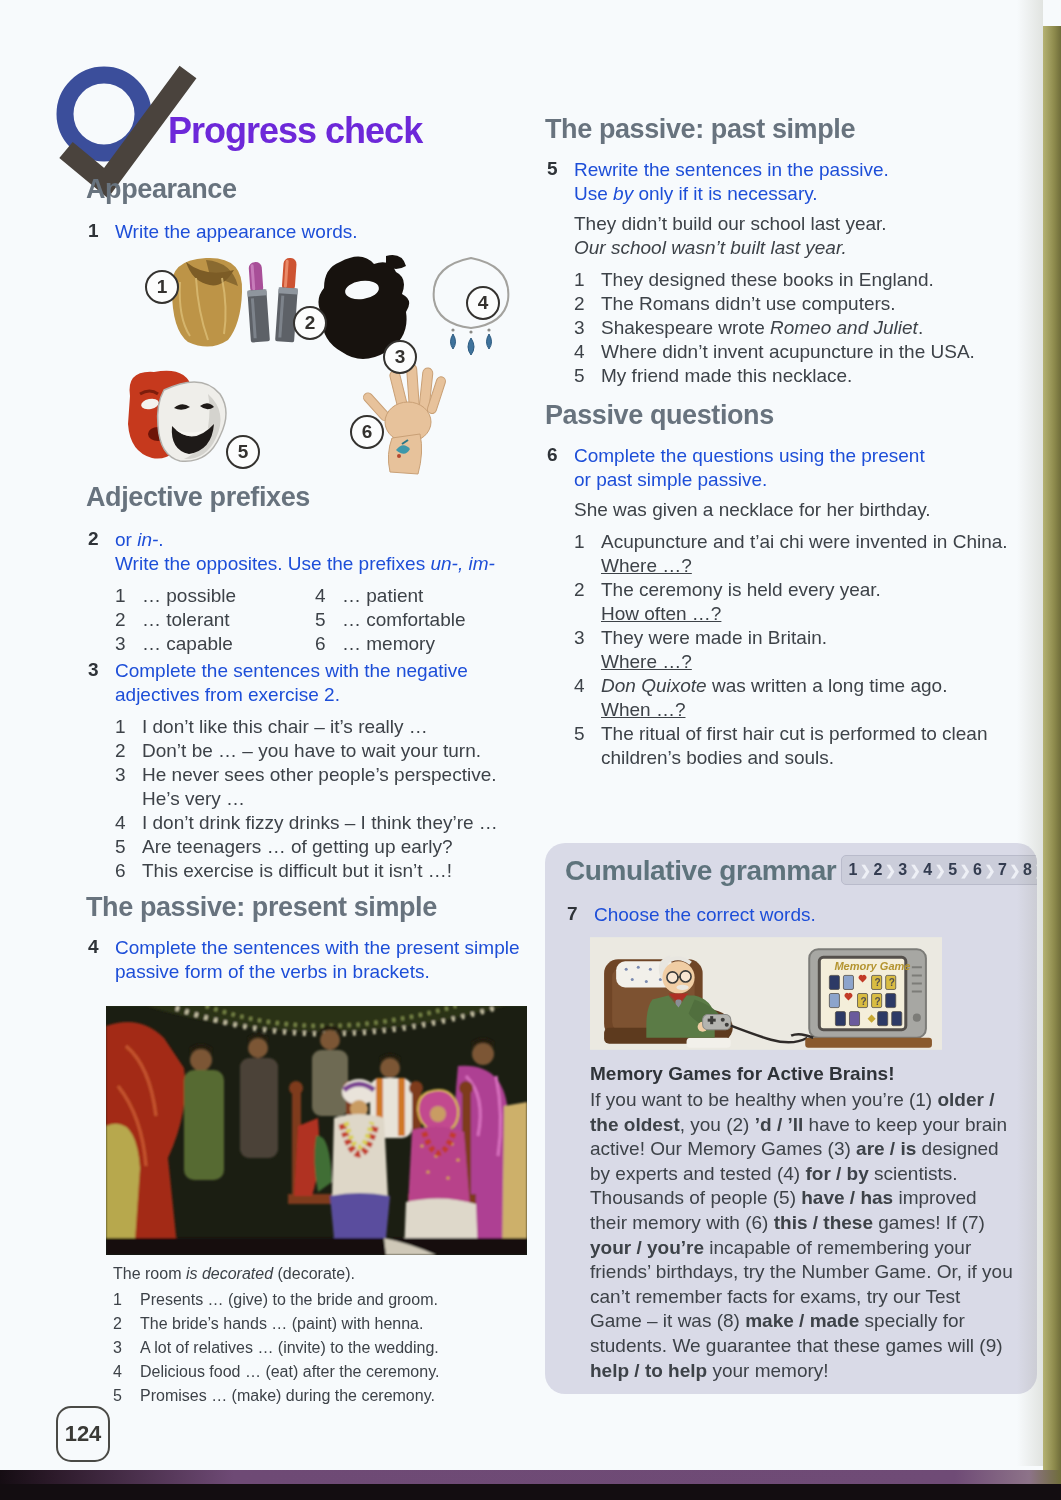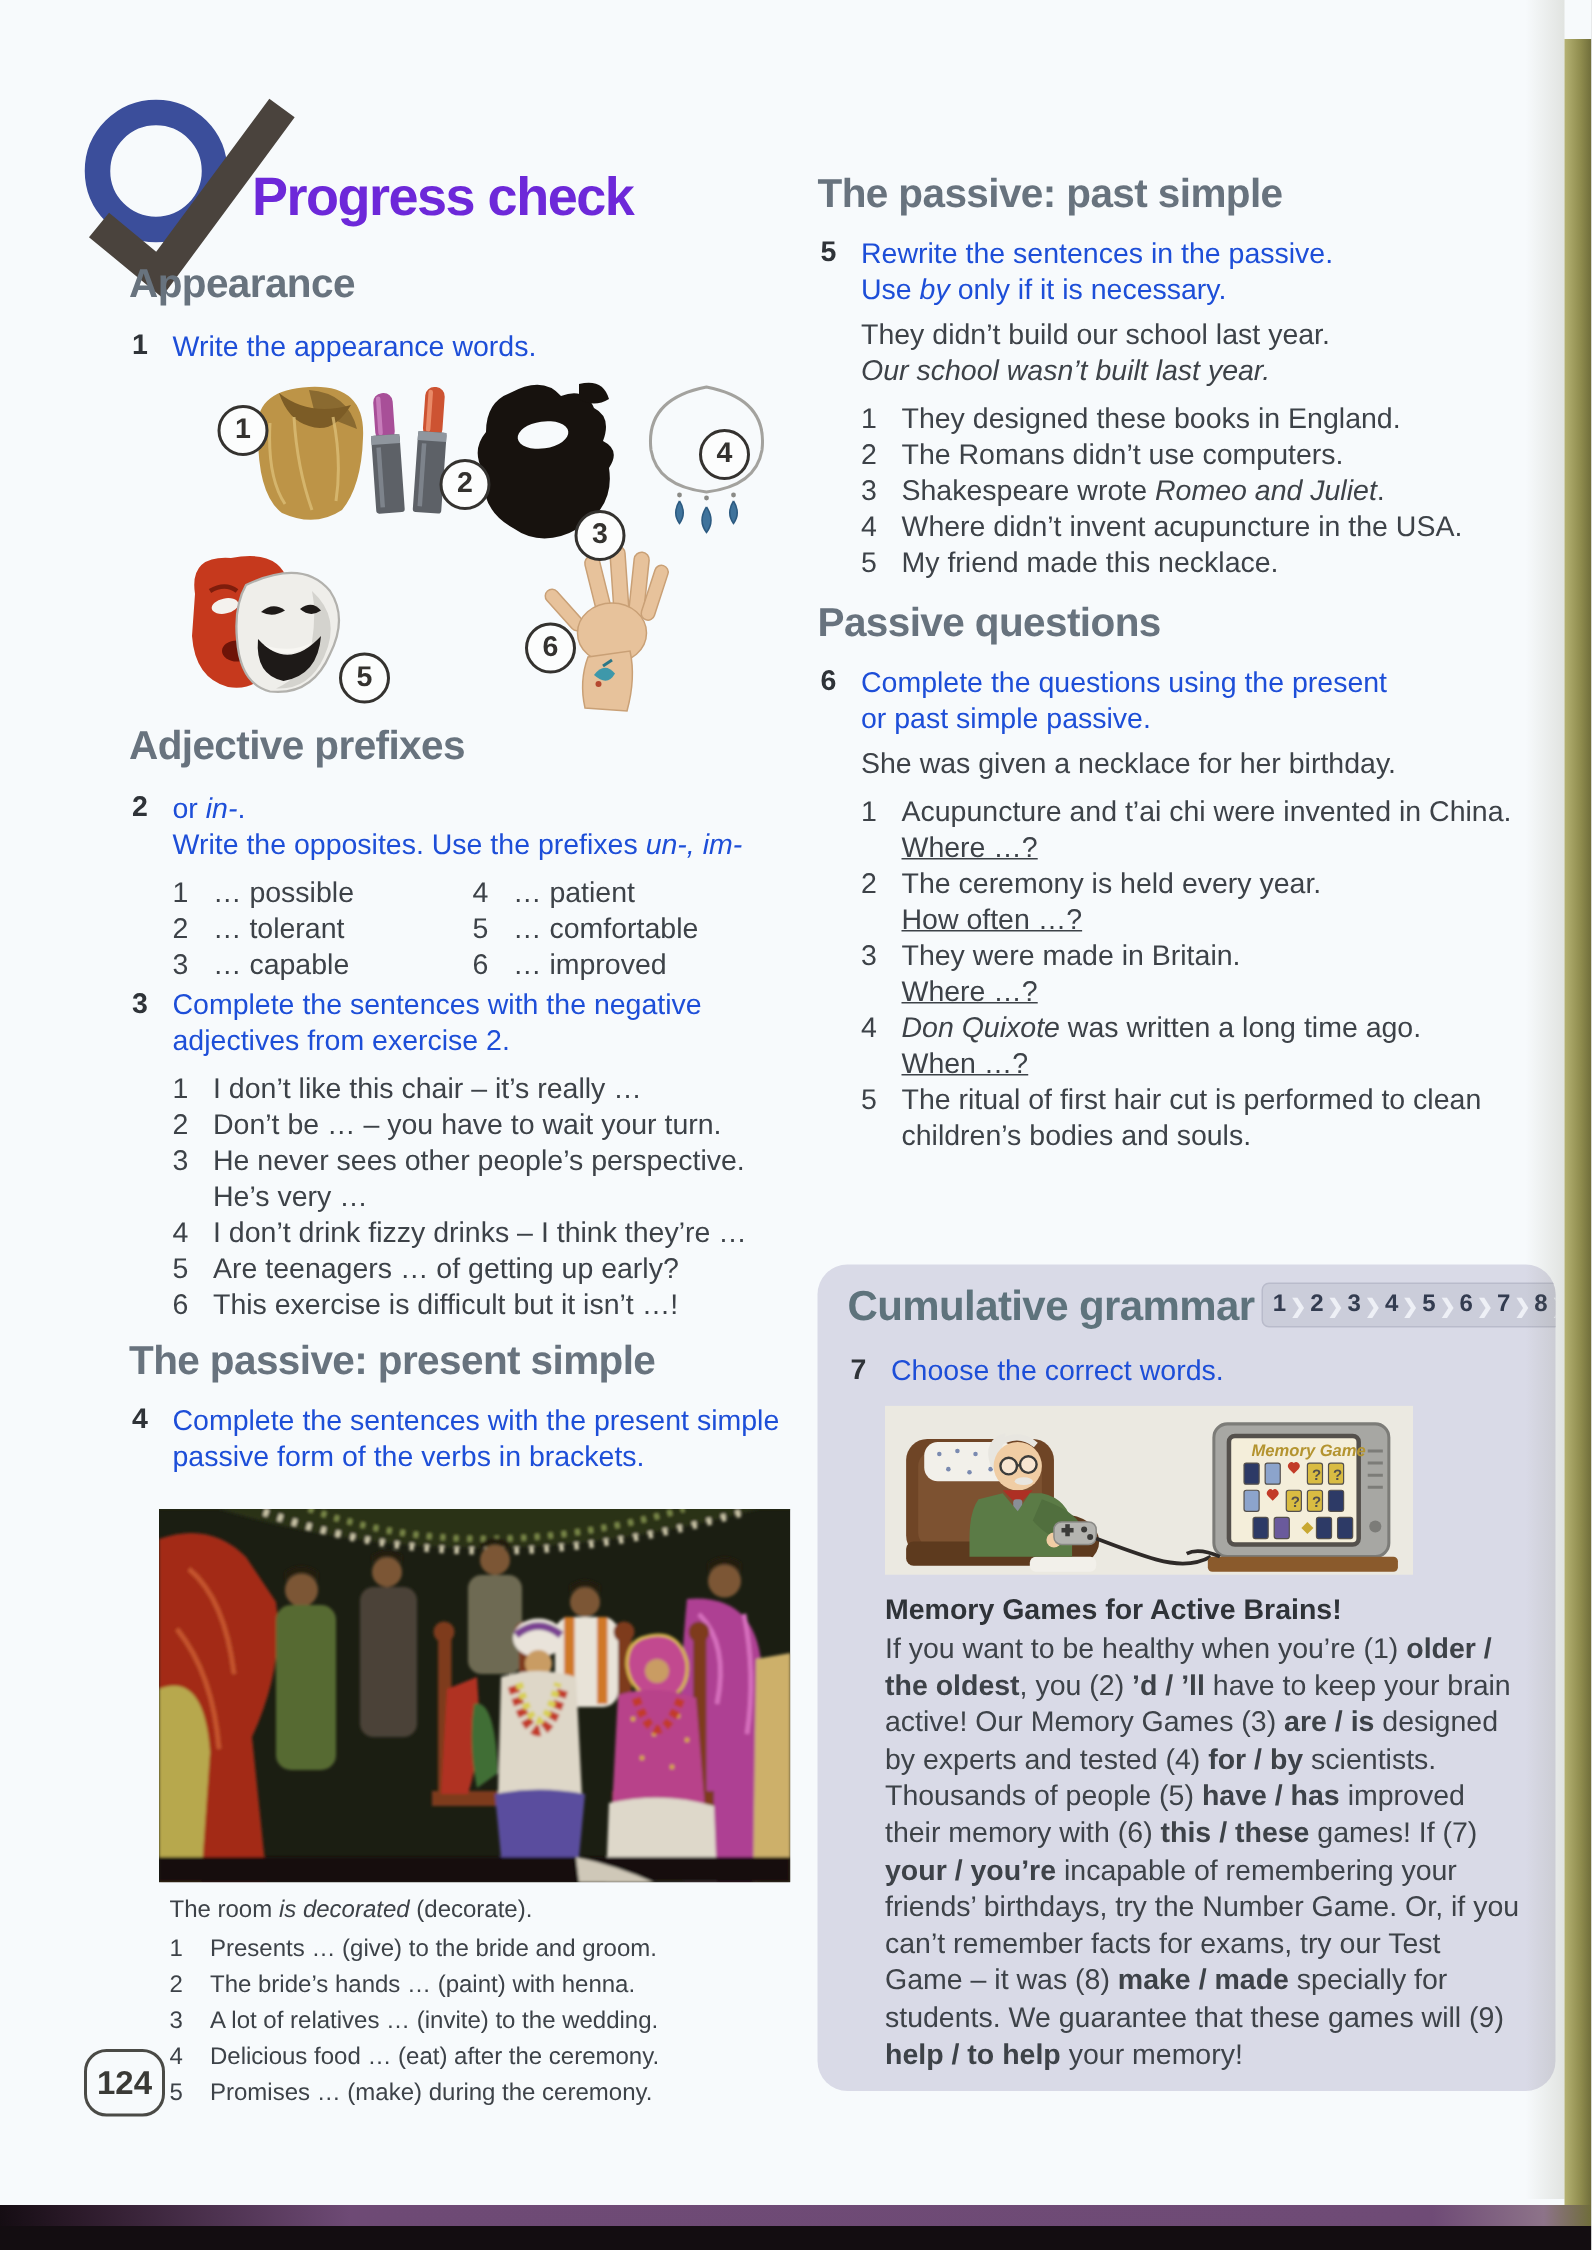--- a/index.html
+++ b/index.html
@@ -41,23 +41,23 @@
   .pics{width:448px;height:228px;}
   .badge{position:absolute;width:34px;height:34px;border-radius:50%;
     background:#fcfdfd;border:2.5px solid #34322f;box-sizing:border-box;
     display:flex;align-items:center;justify-content:center;
     font-weight:bold;font-size:19px;color:#34322f;}
 
   
   .photo{width:421px;height:249px;overflow:hidden;}
 
   
-  .pagenum{width:54px;height:45px;border:2.5px solid #4a4a46;border-radius:15px;
+  .pagenum{width:54px;height:56px;border:2.5px solid #4a4a46;border-radius:15px;
     display:flex;align-items:center;justify-content:center;
-    font-weight:bold;font-size:22px;color:#3a3a36;box-sizing:border-box;}
+    font-weight:bold;font-size:22px;color:#3a3a36;box-sizing:border-box;margin-top:40px;}
 
   
   .cumbox{position:absolute;left:0;top:737px;width:492px;height:551px;
     background:#d9dae7;border-radius:20px;overflow:hidden;}
   .cum-inner{padding:12px 18px 16px 20px;position:relative;}
   .cum-hdr{font-size:28px;font-weight:bold;color:#5e737c;letter-spacing:-0.4px;}
   .pbar{position:absolute;right:-4px;top:12px;width:200px;height:30px;
     background:#cbcdda;border:1px solid #b9bbcb;border-radius:5px;
     display:flex;align-items:center;overflow:hidden;padding-left:5px;box-sizing:border-box;}
   .pbar .pn{font-weight:bold;font-size:16px;color:#333c50;width:12px;text-align:center;flex:none;}
@@ -206,21 +206,21 @@
             <div class="item">
                 <span class="inum">4</span>
                 <span class="itxt">… patient</span>
               </div>
             <div class="item">
                 <span class="inum">5</span>
                 <span class="itxt">… comfortable</span>
               </div>
             <div class="item">
                 <span class="inum">6</span>
-                <span class="itxt">… improved</span>
+                <span class="itxt">… memory</span>
               </div>
           </div>
         </div>
       </div>
     </div>
 
     <div class="abs ex" style="left:0;top:597px;width:448px;">
       <div class="n">3</div>
       <div class="exbody">
         <div class="instr">Complete the sentences with the negative adjectives from exercise 2.</div>

